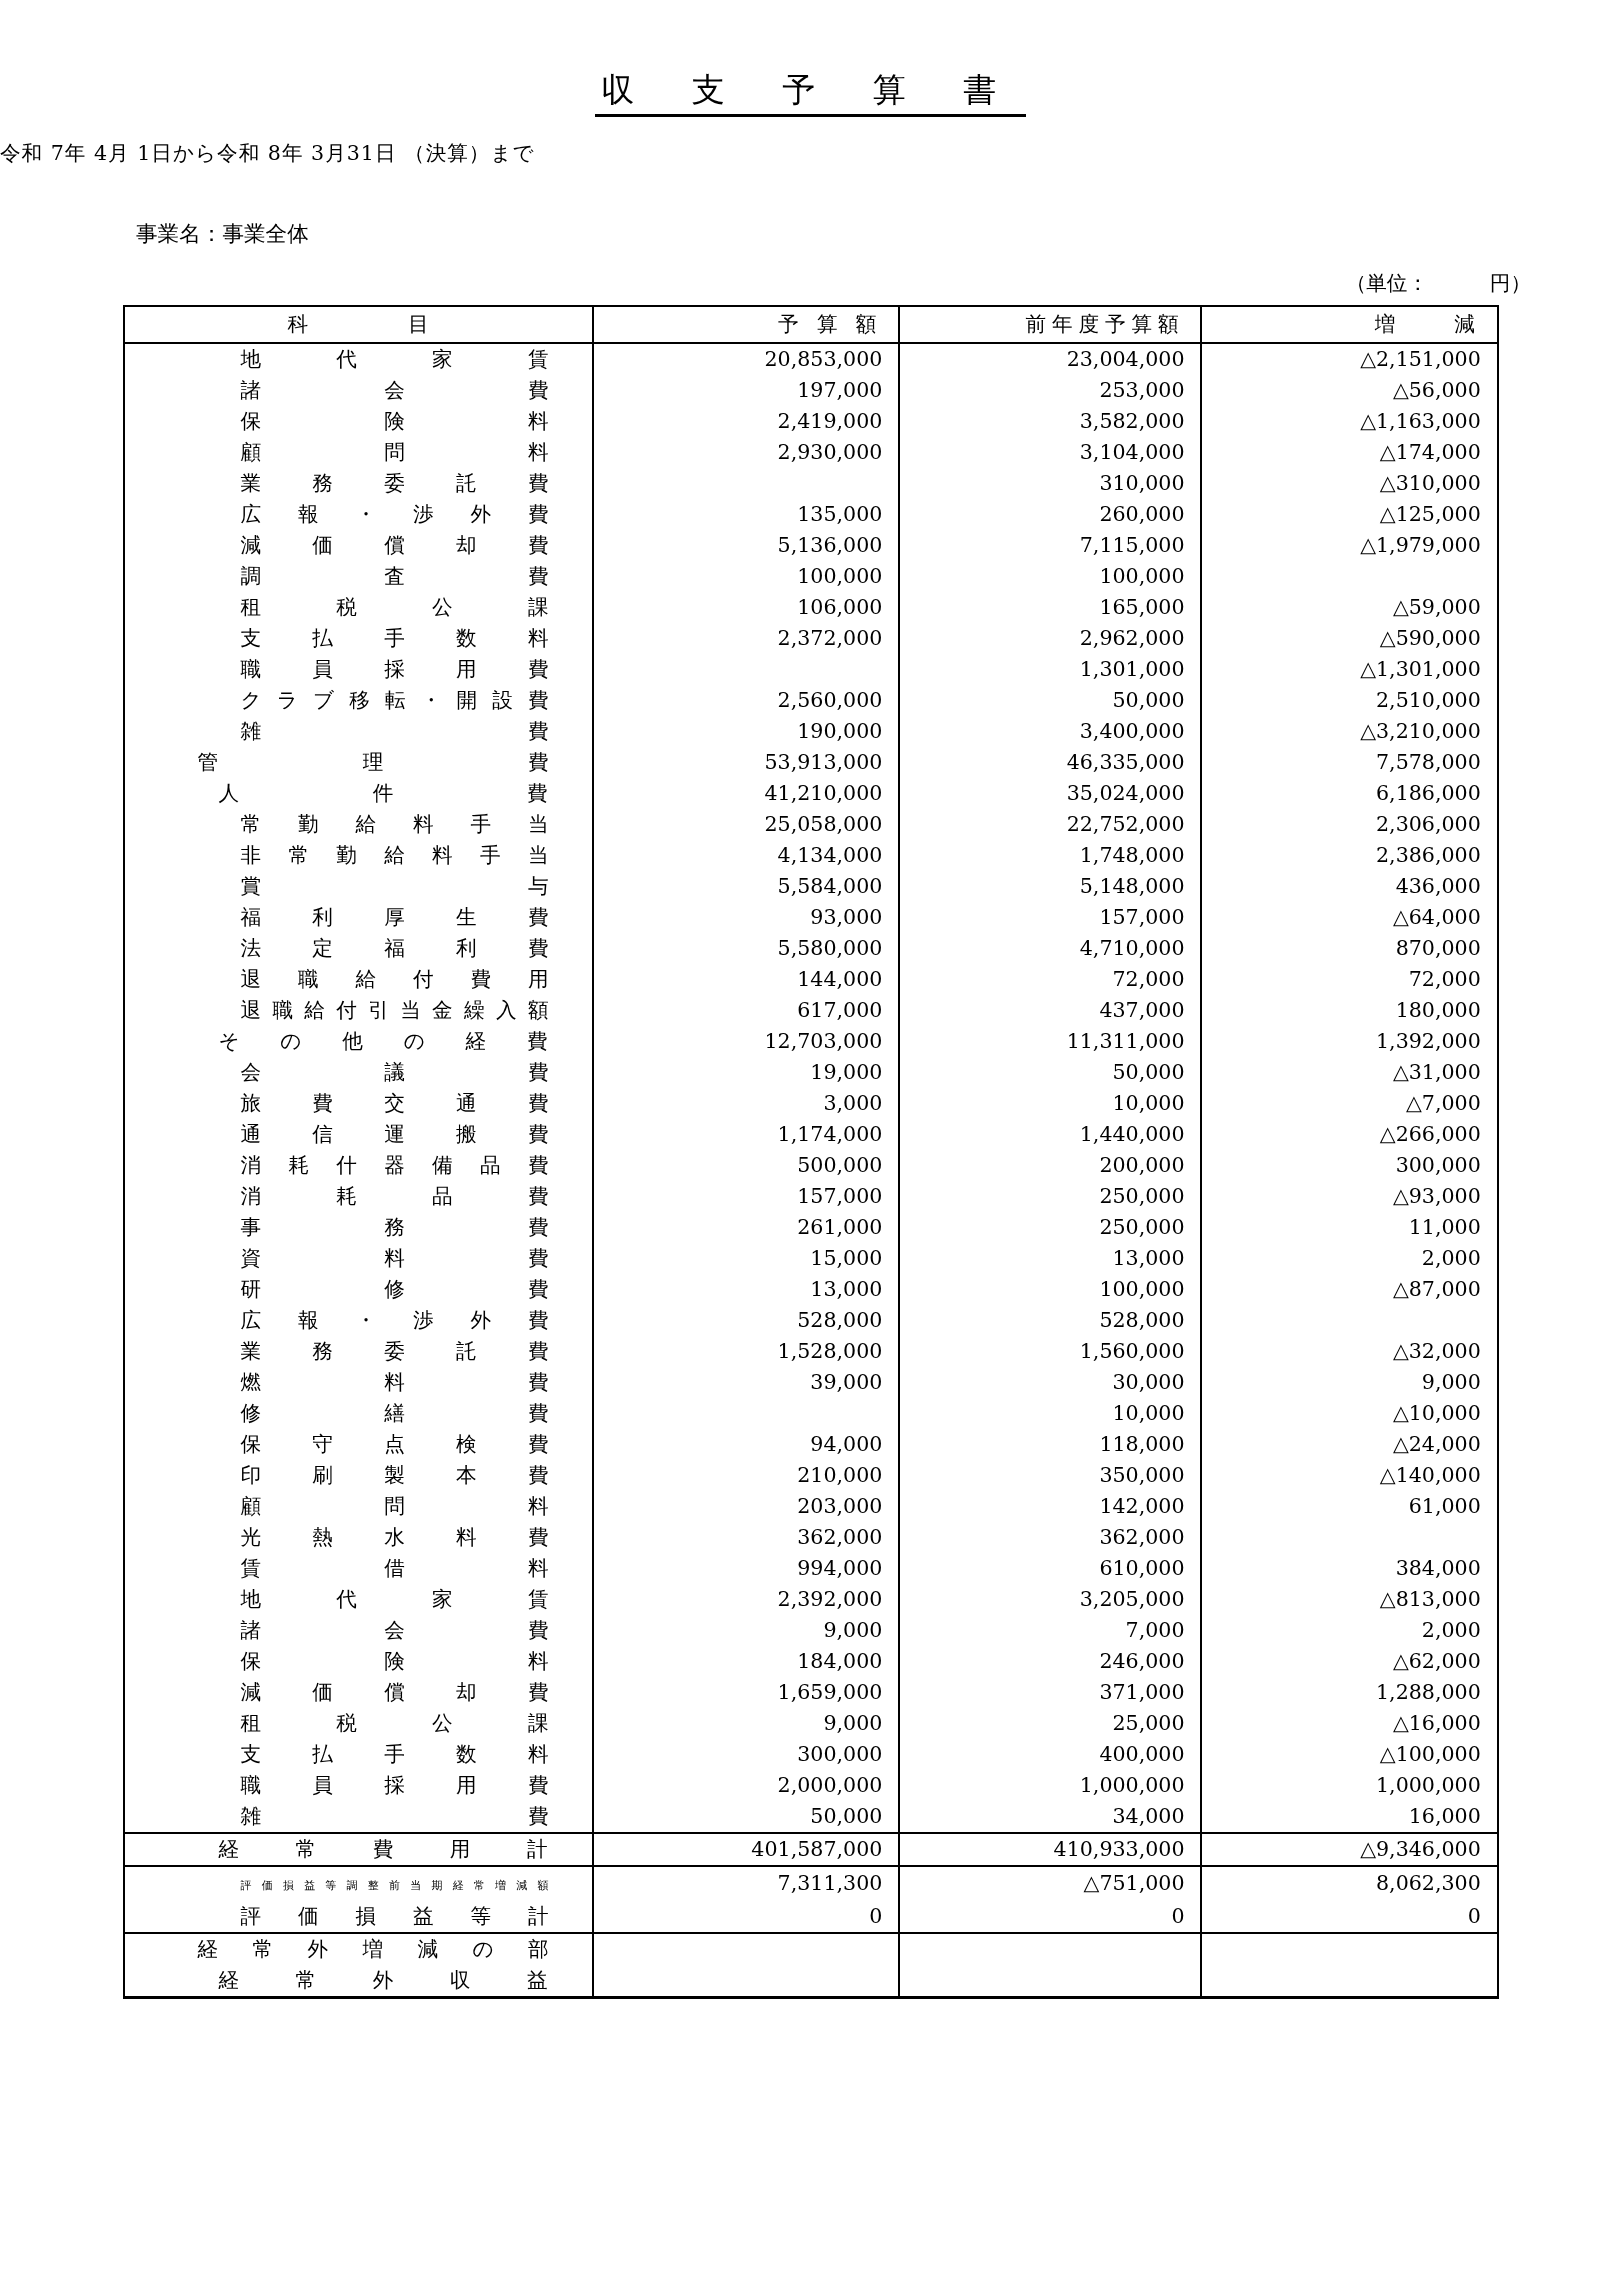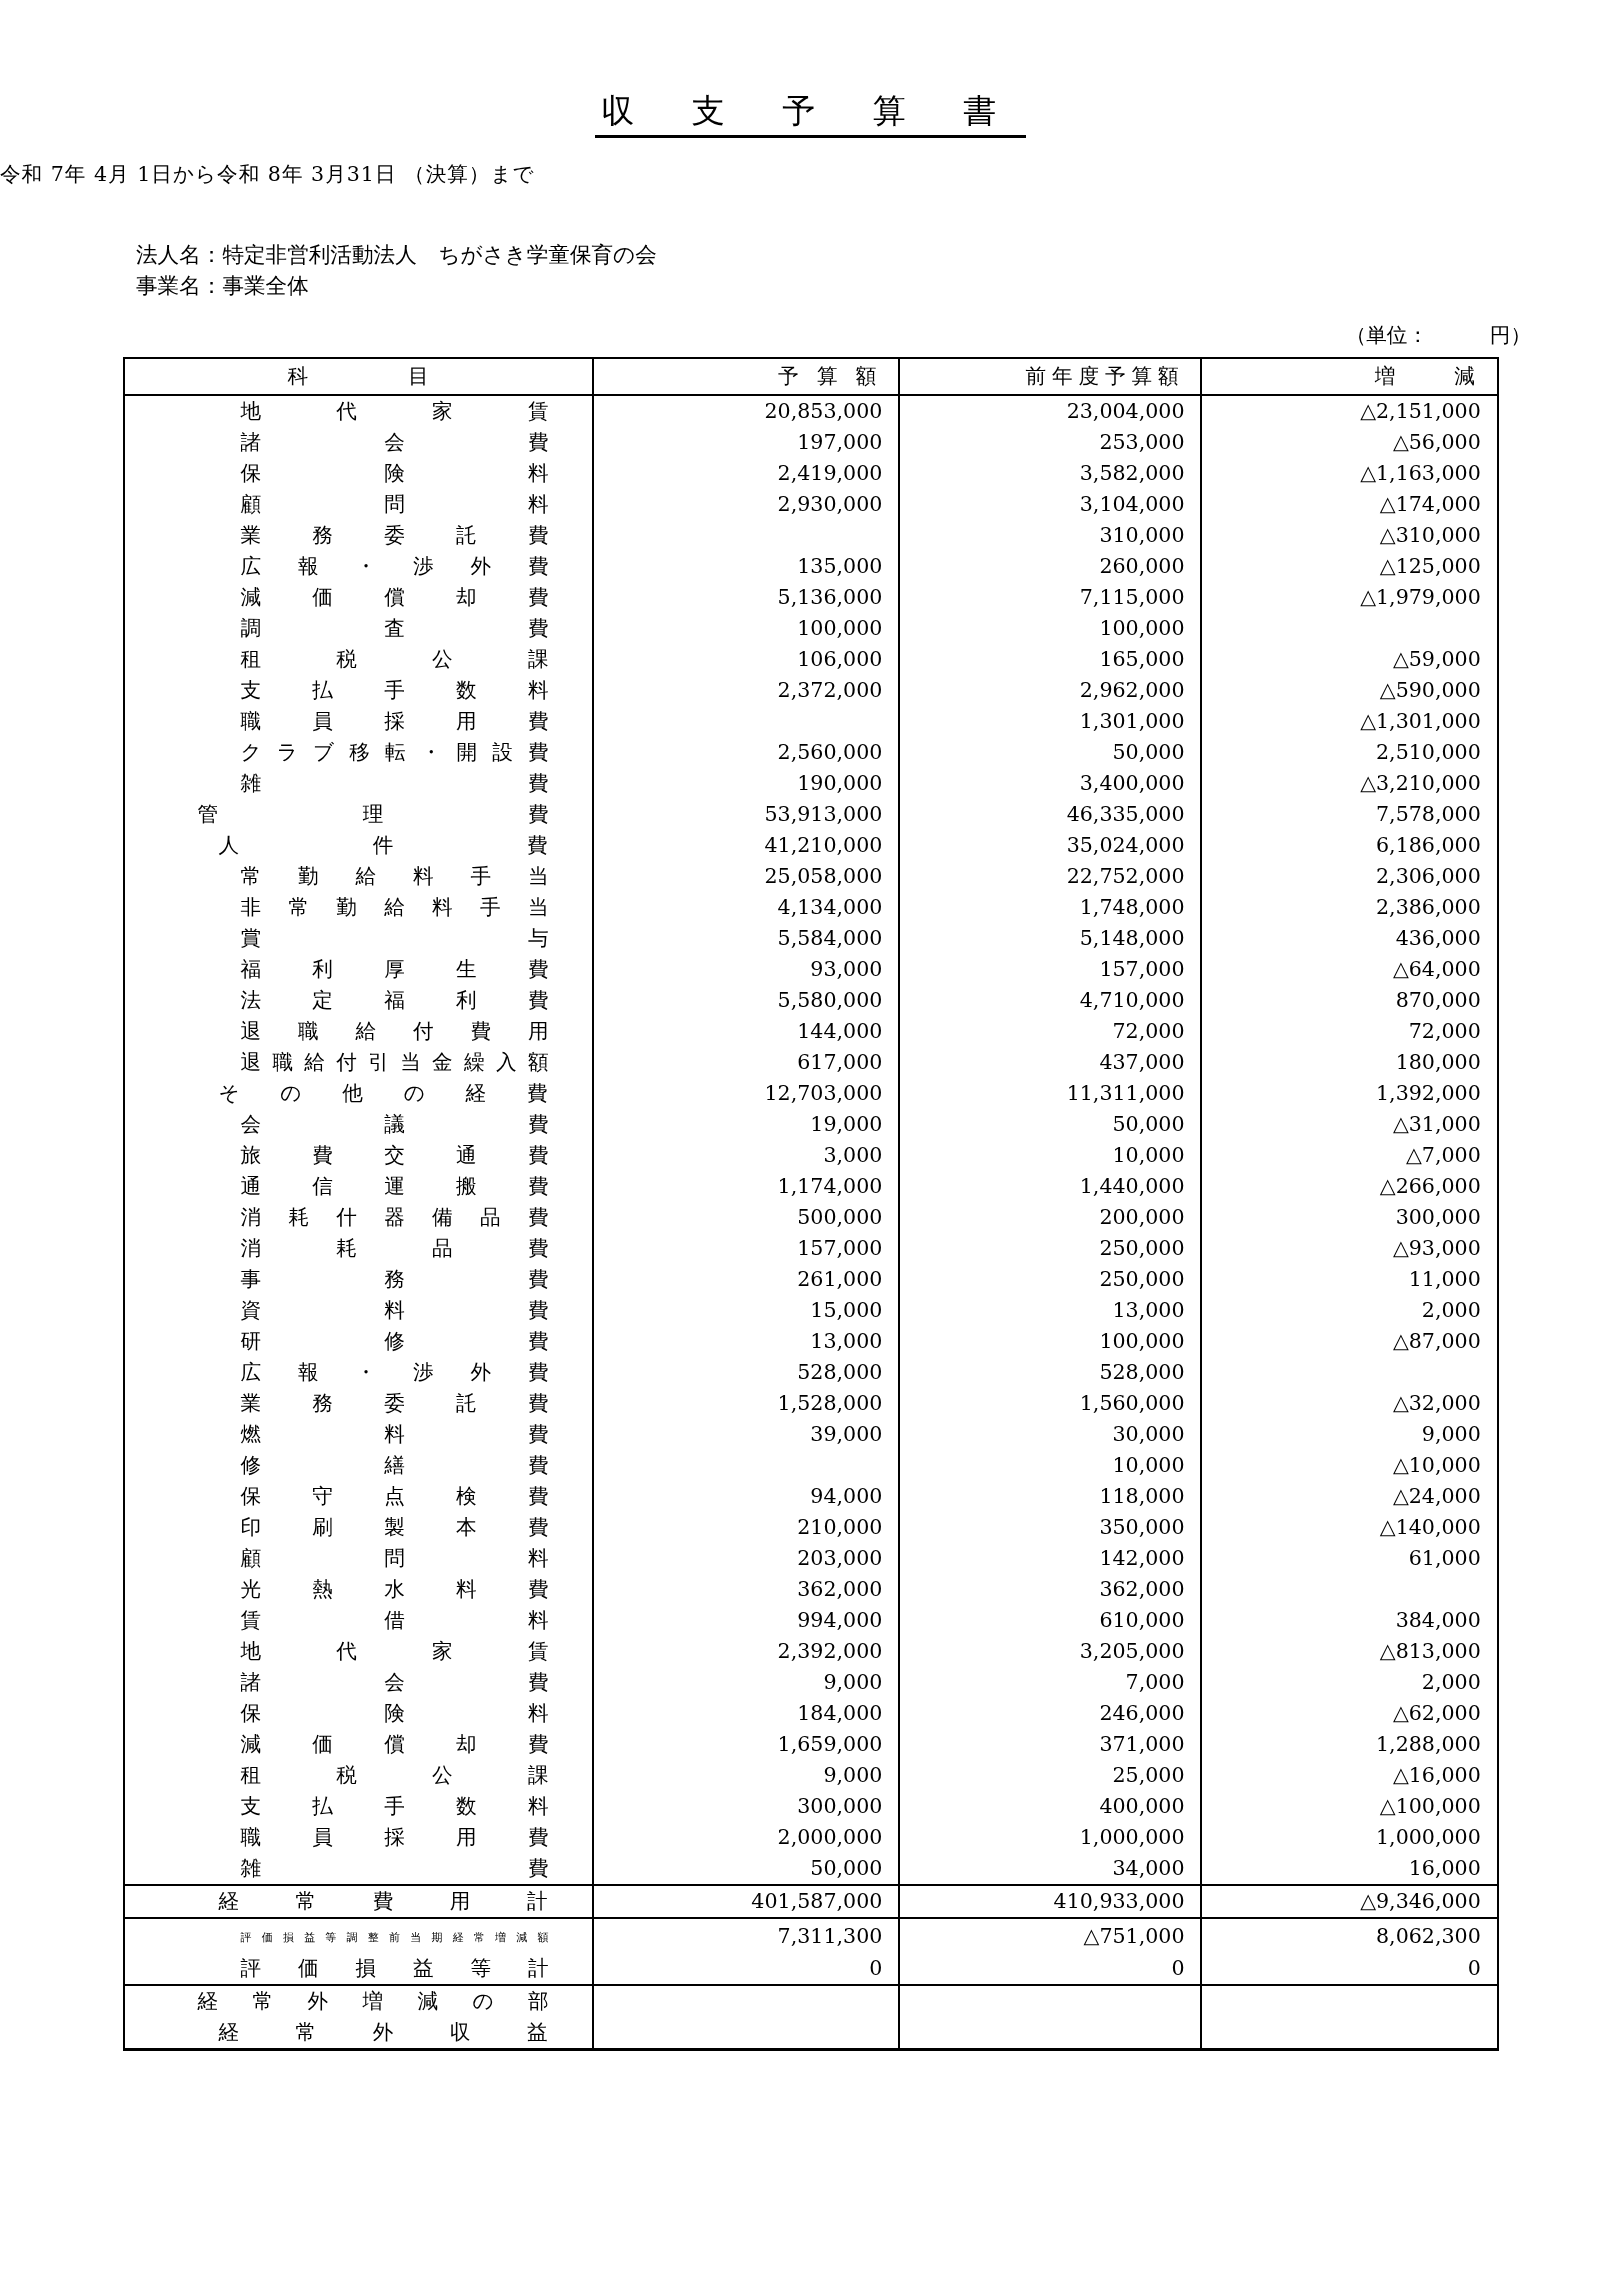--- a/index.html
+++ b/index.html
@@ -20,21 +20,21 @@
     position: relative;
     width: 1621px;
     height: 2293px;
     box-sizing: border-box;
     padding: 0;
   }
 
   
   .title-wrap {
     text-align: center;
-    margin-top: 93px;
+    margin-top: 72px;
   }
   .doc-title {
     display: inline-block;
     font-size: 33px;
     letter-spacing: 23.5px;
     padding: 0 5.9px 5.9px 5.9px;
     border-bottom: 3.9px solid #000;
     font-family: "DejaVu Serif", "Liberation Serif", serif;
     font-weight: normal;
     line-height: 1.1;
@@ -136,21 +136,20 @@
 
 <div class="page">
 
   <div class="title-wrap">
     <div class="doc-title">収 支 予 算 書</div>
   </div>
 
   <div class="doc-subtitle">令和 7年  4月  1日から令和 8年  3月31日 （決算）まで</div>
 
   <div class="org-block">
-    <div class="org-line">法人名：特定非営利活動法人　ちがさき学童保育の会</div>
     <div class="org-line">事業名：事業全体</div>
   </div>
 
   <div class="unit-line">（単位：　　　円）</div>
 
   <div class="table-wrap">
     <table class="budget">
       <colgroup>
         <col class="c-item">
           <col class="c-cur">

